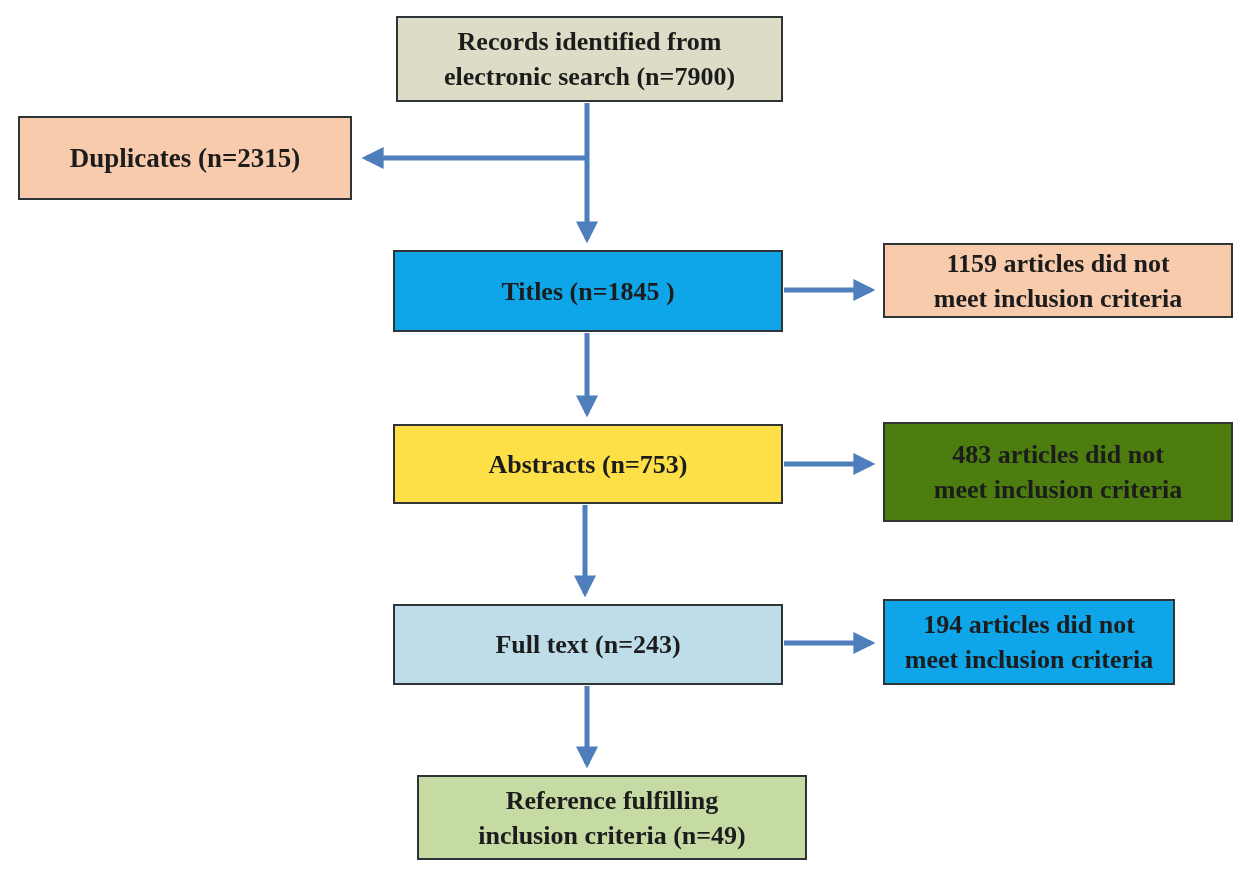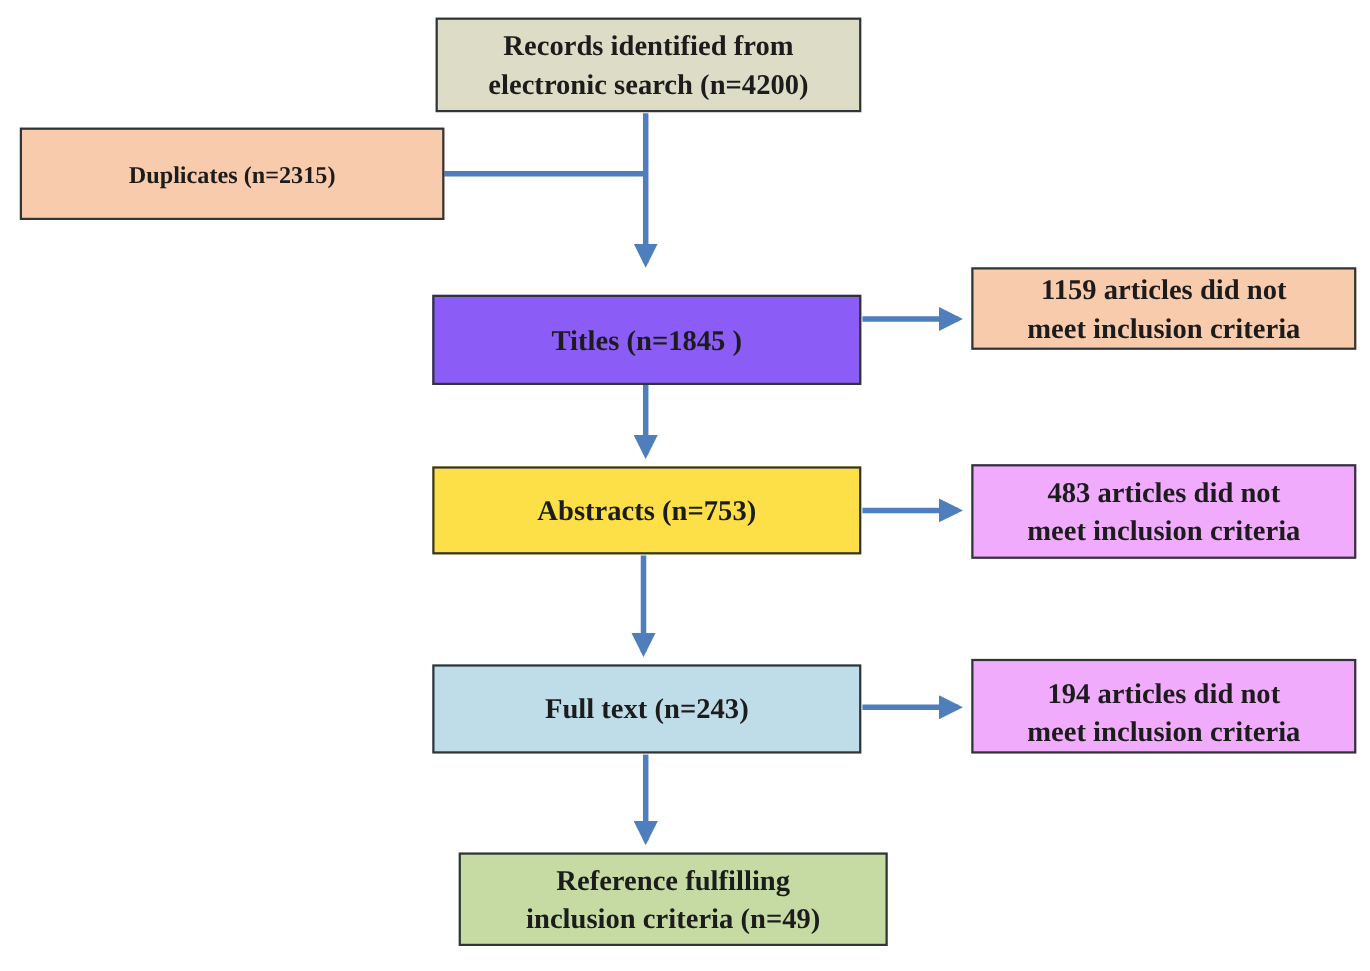--- a/index.html
+++ b/index.html
@@ -34,27 +34,27 @@
     align-items: center;
     justify-content: center;
     text-align: center;
     font-weight: bold;
     font-size: 26px;
     line-height: 35px;
     color: #1c1c1c;
     white-space: pre;
   }
   .node-records        { left: 396px; top: 16px;  width: 387px; height: 86px; background: #DDDCC6; }
-  .node-duplicates     { left: 18px;  top: 116px; width: 386px; height: 84px; background: #F8CBAD; font-size: 22px; text-align: center; }
-  .node-titles         { left: 393px; top: 250px; width: 390px; height: 82px; background: #8b5cf6; margin-top: 18px; }
+  .node-duplicates     { left: 18px;  top: 116px; width: 334px; height: 84px; background: #F8CBAD; font-size: 27px; text-align: center; }
+  .node-titles         { left: 393px; top: 250px; width: 390px; height: 82px; background: #0ea5e9; }
   .node-titles-excl    { left: 883px; top: 243px; width: 350px; height: 75px; background: #F8CBAD; }
   .node-abstracts      { left: 393px; top: 424px; width: 390px; height: 80px; background: #fde047; }
-  .node-abstracts-excl { left: 883px; top: 422px; width: 350px; height: 86px; background: #f0abfc; }
+  .node-abstracts-excl { left: 883px; top: 422px; width: 350px; height: 100px; background: #4d7c0f; }
   .node-fulltext       { left: 393px; top: 604px; width: 390px; height: 81px; background: #BFDDE9; }
-  .node-fulltext-excl  { left: 883px; top: 599px; width: 350px; height: 86px; background: #f0abfc; justify-content: flex-end; }
+  .node-fulltext-excl  { left: 883px; top: 599px; width: 292px; height: 86px; background: #0ea5e9; }
   .node-included       { left: 393px; top: 775px; width: 390px; height: 85px; background: #C6DBA3; margin-left: 24px; }
 </style>
 </head>
 <body>
 
 <div class="canvas">
 
   <svg class="arrows" width="1245" height="883" viewBox="0 0 1245 883">
     <defs>
       <marker id="ah" viewBox="0 0 10 10" refX="8" refY="5" markerWidth="4.4" markerHeight="4.4" orient="auto">
@@ -66,21 +66,21 @@
     <line x1="587" y1="333" x2="587" y2="413" marker-end="url(#ah)"></line>
     <line x1="784" y1="290" x2="871" y2="290" marker-end="url(#ah)"></line>
     <line x1="585" y1="505" x2="585" y2="593" marker-end="url(#ah)"></line>
     <line x1="784" y1="464" x2="871" y2="464" marker-end="url(#ah)"></line>
     <line x1="587" y1="686" x2="587" y2="764" marker-end="url(#ah)"></line>
     <line x1="784" y1="643" x2="871" y2="643" marker-end="url(#ah)"></line>
   </svg>
 
   <div class="node node-records">
     <span>Records identified from</span>
-    <span>electronic search (n=4200)</span>
+    <span>electronic search (n=7900)</span>
   </div>
 
   <div class="node node-duplicates">
     <span>Duplicates (n=2315)</span>
   </div>
 
   <div class="node node-titles">
     <span>Titles (n=1845 )</span>
   </div>
 

